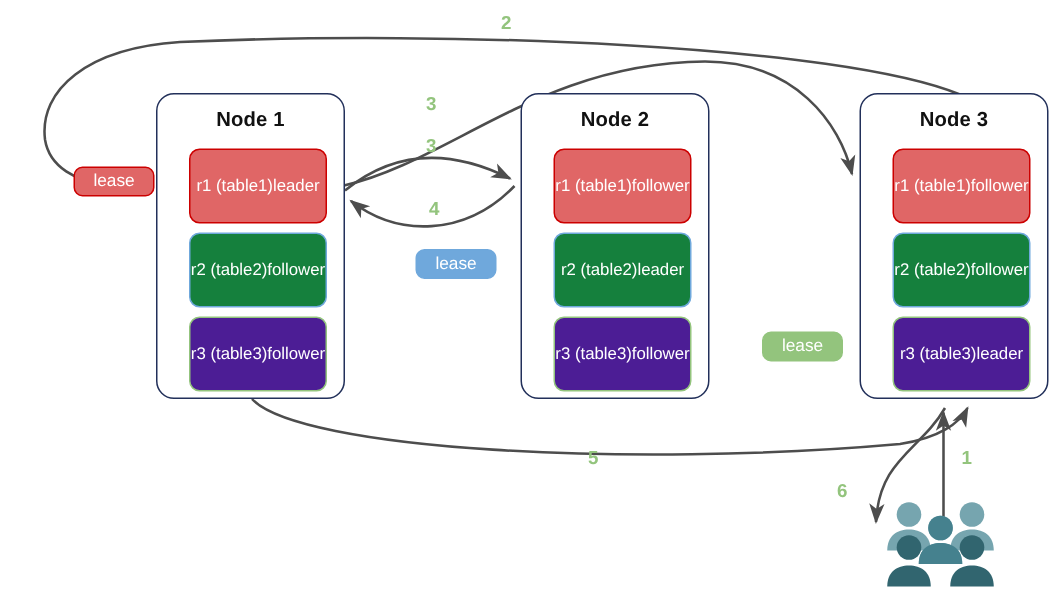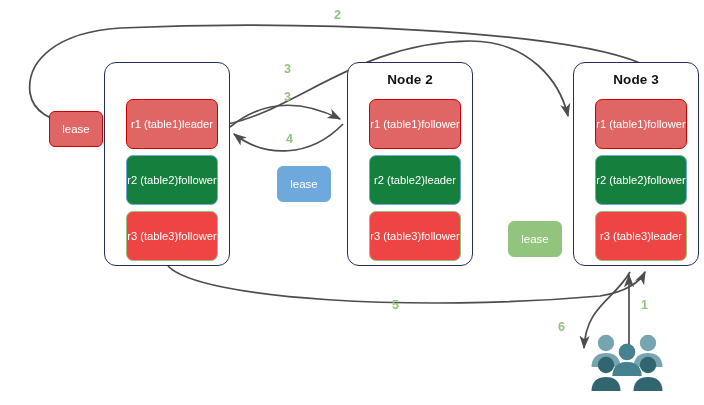--- a/index.html
+++ b/index.html
@@ -56,32 +56,32 @@
     align-items: center;
     justify-content: center;
     color: #ffffff;
     font-size: 11.2px;
     line-height: 14px;
     text-align: center;
   }
   .replica .l1, .replica .l2 { display: block; }
   .r-red   { background: #e06666; border: 1.4px solid #cc0000; }
   .r-blue  { background: #15803d; border: 1.4px solid #6fa8dc; }
-  .r-green { background: #ef4444; border: 1.4px solid #93c47d; }
+  .r-green { background: #4c1d95; border: 1.4px solid #93c47d; }
   .lease {
     position: absolute;
     box-sizing: border-box;
     border-radius: 6px;
     display: flex;
     align-items: center;
     justify-content: center;
     color: #ffffff;
     font-size: 11.5px;
     z-index: 4;
-    height: 36px;
+    height: 20px;
   }
   .lease-red   { background: #e06666; border: 1.6px solid #cc0000; }
   .lease-blue  { background: #6fa8dc; border: 1.4px solid #6fa8dc; }
   .lease-green { background: #93c47d; border: 1.4px solid #93c47d; }
   .edge-label {
     position: absolute;
     color: #93c47d;
     font-size: 12.5px;
     font-weight: bold;
     z-index: 5;
@@ -113,20 +113,21 @@
     <path d="M 343,124 C 310,158 265,158 234,134" fill="none" stroke="#4d4d4d" stroke-width="1.7" marker-end="url(#arrowhead)"></path>
 
     <path d="M 168,266 C 200,300 420,312 600,296 C 626,292 640,282 645,272" fill="none" stroke="#4d4d4d" stroke-width="1.7" marker-end="url(#arrowhead)"></path>
 
     <path d="M 629,345 L 629,275" fill="none" stroke="#4d4d4d" stroke-width="1.7" marker-end="url(#arrowhead)"></path>
 
     <path d="M 630,272 C 614,300 586,306 584,348" fill="none" stroke="#4d4d4d" stroke-width="1.7" marker-end="url(#arrowhead)"></path>
   </svg>
 
   <div class="node-box" style="left:104px; top:62px; width:126px; height:204px;">
+    <div class="node-title">Node 1</div>
     <div class="replica r-red" style="top:36px;">
       <span class="l1">r1 (table1)</span>
       <span class="l2">leader</span>
     </div>
     <div class="replica r-blue" style="top:92px;">
       <span class="l1">r2 (table2)</span>
       <span class="l2">follower</span>
     </div>
     <div class="replica r-green" style="top:148px;">
       <span class="l1">r3 (table3)</span>

